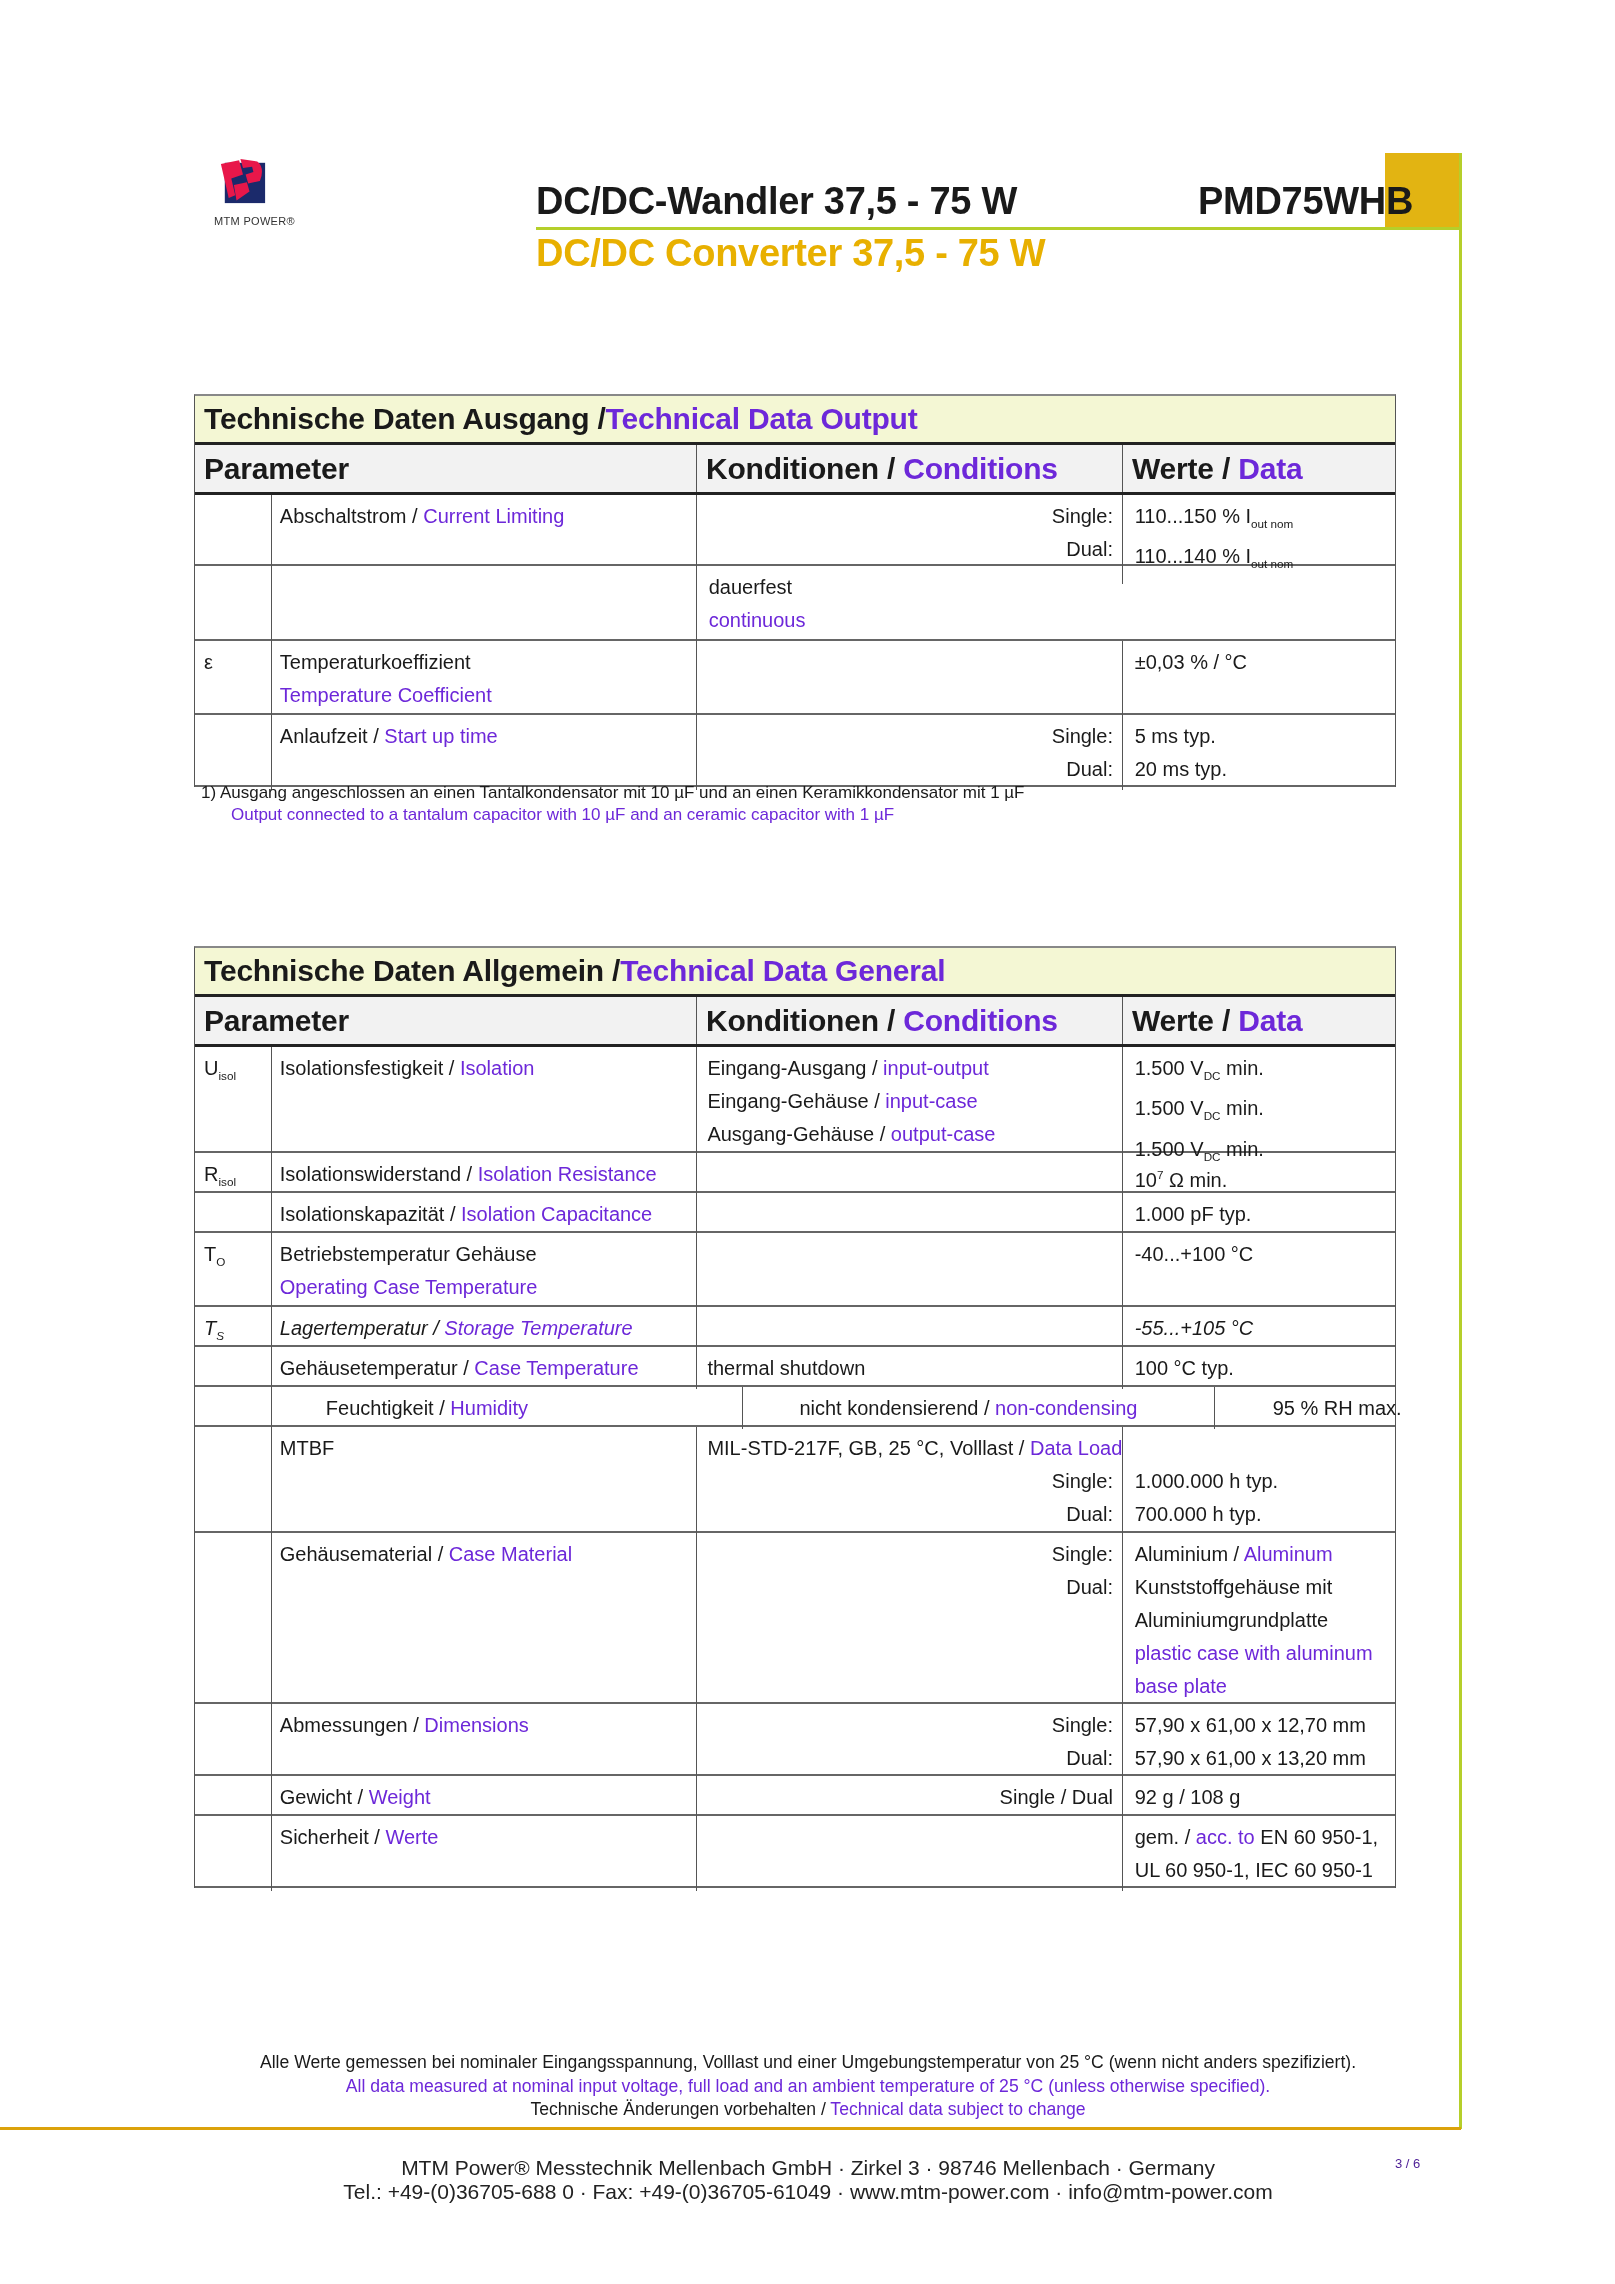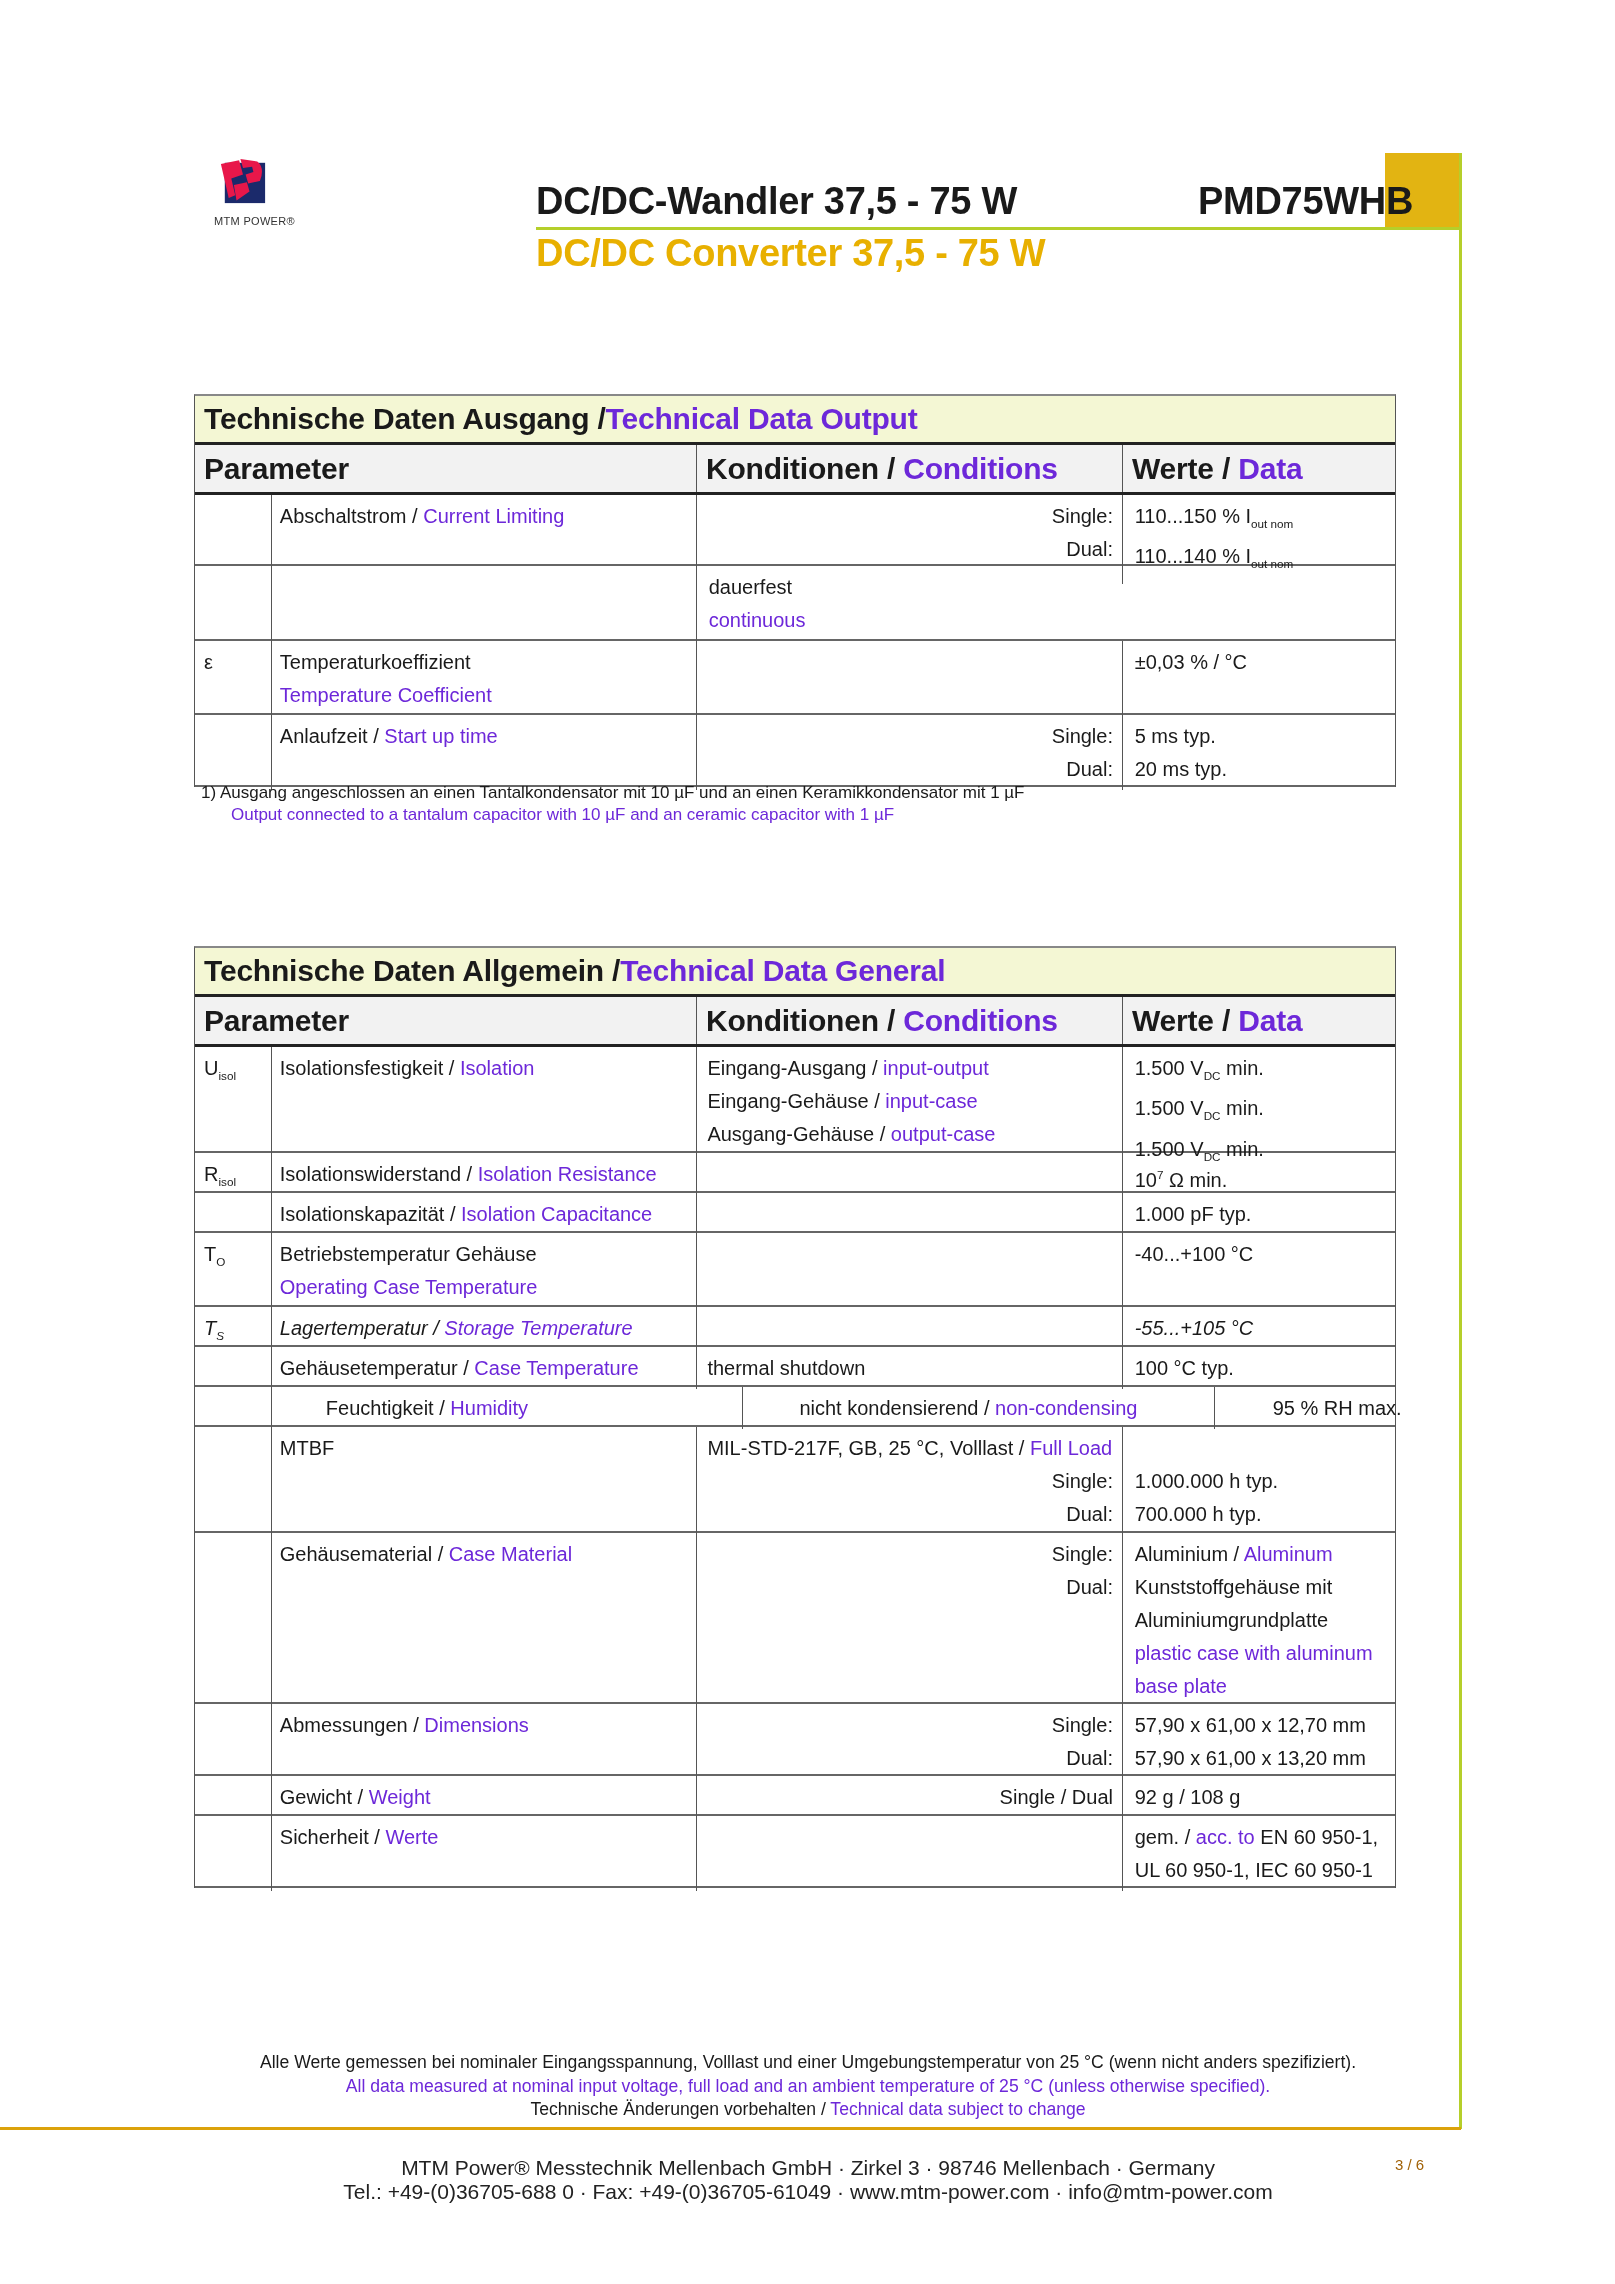--- a/index.html
+++ b/index.html
@@ -35,21 +35,21 @@
   .row .cond.left { text-align: left; padding-left: 10.4px; }
   .row .val { padding-left: 11.7px; white-space: nowrap; }
   sub.s { font-size: 11.7px; vertical-align: -5.2px; }
   sup.s { font-size: 11.7px; vertical-align: 7.8px; }
 
   .footnote { left: 201px; top: 782px; font-size: 17px; line-height: 22px; white-space: nowrap; }
   .footnote .ln2 { padding-left: 30px; }
 
   .foot-notes { left: 0; top: 2051px; width: 1616px; text-align: center; font-size: 17.6px; line-height: 23.5px; }
   .addr { left: 0; top: 2156px; width: 1616px; text-align: center; font-size: 21px; line-height: 23.5px; color: #222; }
-  .page-no { left: 1395px; top: 2156px; font-size: 15px; color: #a16207; }
+  .page-no { left: 1395px; top: 2156px; font-size: 13px; color: #4c1d95; }
 </style>
 </head>
 <body>
 
 <div class="abs logo-box">
   <svg width="52" height="52" viewBox="0 0 80 80">
     <rect x="12" y="12" width="62" height="62" fill="#1b2a6b"></rect>
     <path d="M6 14 L34 8 L40 30 L22 36 L28 62 L18 66 Z" fill="#e8174a"></path>
     <path d="M36 6 L62 10 Q74 20 66 40 L48 44 L44 30 L56 26 L54 18 L40 20 Z" fill="#e8174a"></path>
     <path d="M30 70 L26 46 L46 42 L50 56 Z" fill="#e8174a"></path>
@@ -199,21 +199,21 @@
     <div class="sym"></div>
     <div><span>Feuchtigkeit / </span><span class="en">Humidity</span></div>
     <div class="cond left"><span>nicht kondensierend / </span><span class="en">non-condensing</span></div>
     <div class="val">95 % RH max.</div>
   </div>
 
   <div class="row" style="height:104px;">
     <div class="sym"></div>
     <div>MTBF</div>
     <div class="cond">
-      <div style="text-align:left; padding-left:2.6px; white-space:nowrap;"><span>MIL-STD-217F, GB, 25 °C, Volllast / </span><span class="en">Full Load</span></div>
+      <div style="text-align:left; padding-left:2.6px; white-space:nowrap;"><span>MIL-STD-217F, GB, 25 °C, Volllast / </span><span class="en">Data Load</span></div>
       <div>Single:</div>
       <div>Dual:</div>
     </div>
     <div class="val">
       <div>&nbsp;</div>
       <div>1.000.000 h typ.</div>
       <div>700.000 h typ.</div>
     </div>
   </div>
 

